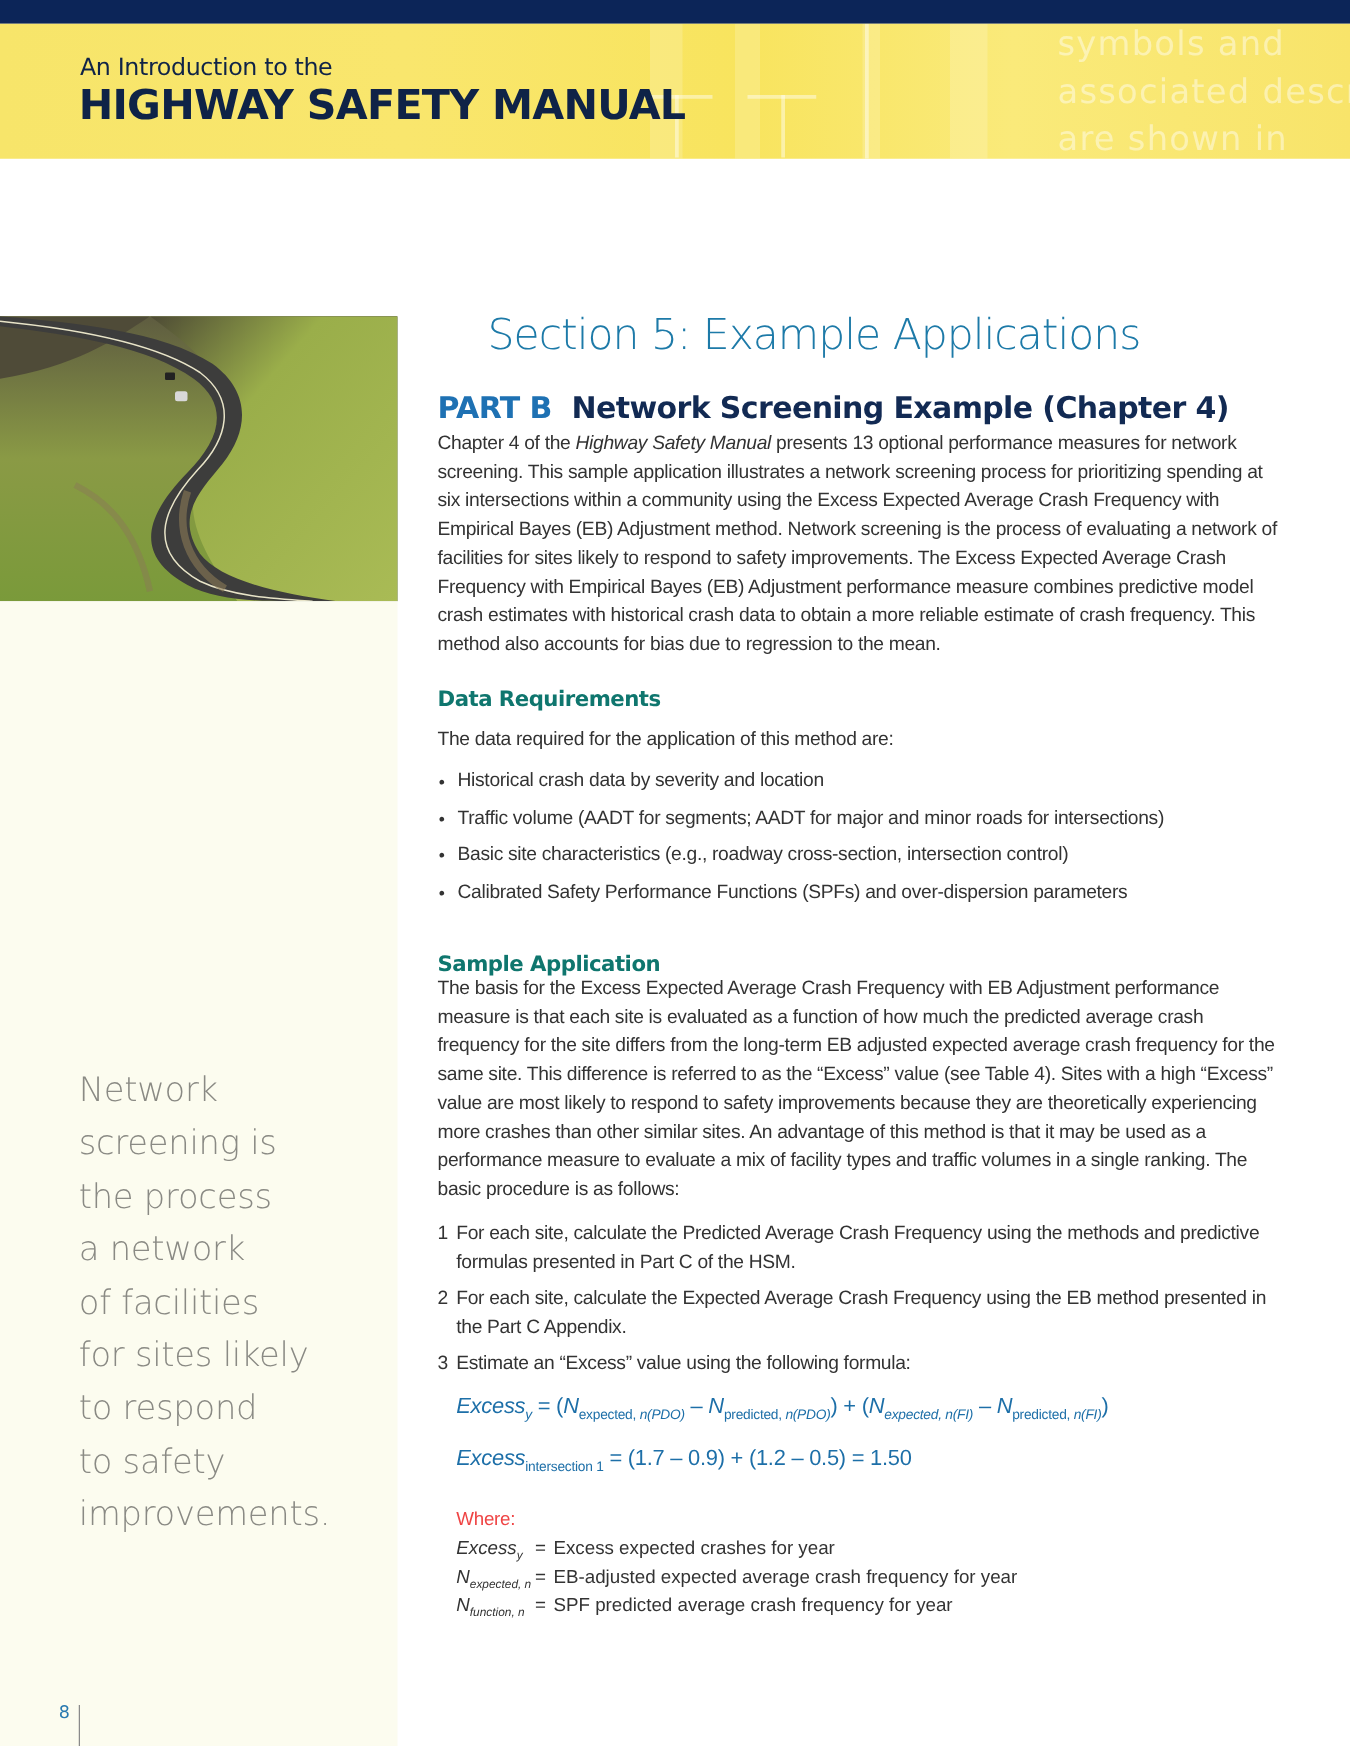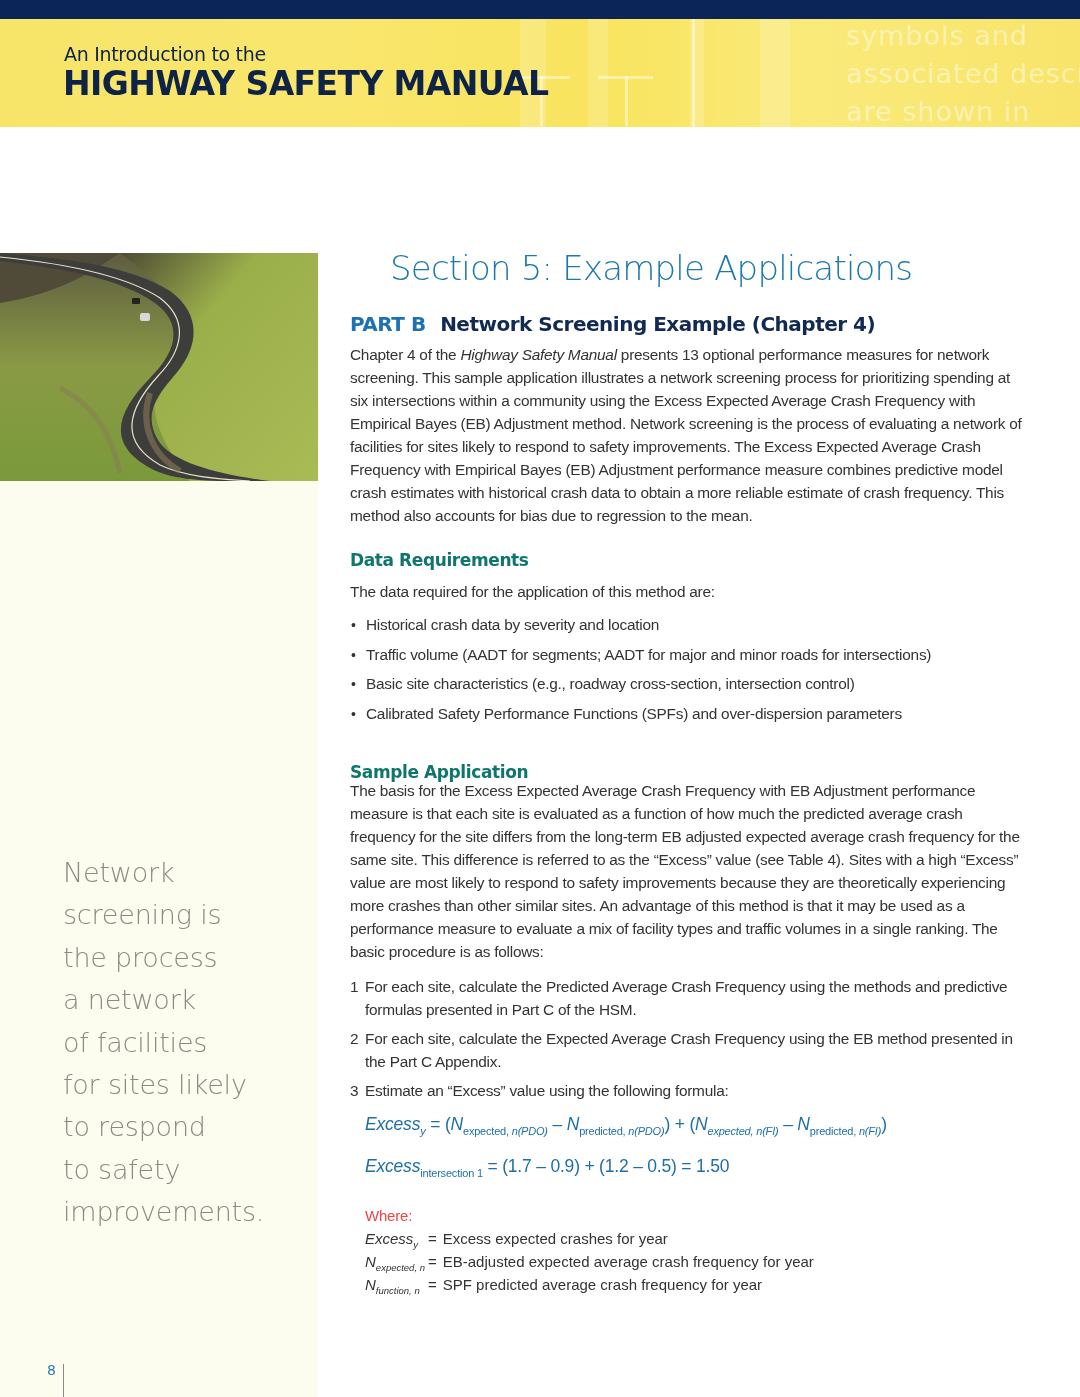--- a/index.html
+++ b/index.html
@@ -25,21 +25,21 @@
   .pullquote { position: absolute; left: 63px; top: 852px; width: 250px; font-family: "DejaVu Sans", sans-serif;
                font-size: 27px; line-height: 42.4px; color: #8a8a84; font-weight: 300; letter-spacing: -0.2px; }
   .pullquote span { display: block; }
   .page-number { position: absolute; left: 47px; top: 1362px; font-size: 14px; color: #2a7ab0; font-family: "DejaVu Sans", sans-serif; }
   .page-rule { position: absolute; left: 63px; top: 1364px; width: 1px; height: 33px; background: #8a8a8a; }
 
   
   .main { position: absolute; left: 350px; top: 0; width: 680px; }
   .section-title { position: absolute; left: 0; top: 248px; font-family: "DejaVu Sans", sans-serif; font-size: 34px;
                    color: #1d7aa8; letter-spacing: -0.8px; white-space: nowrap; font-weight: 300; margin-left: 40px; }
-  .part-heading { position: absolute; left: 0; top: 312px; font-family: "DejaVu Sans", sans-serif; font-size: 20px; font-weight: bold;
+  .part-heading { position: absolute; left: 0; top: 312px; font-family: "DejaVu Sans", sans-serif; font-size: 24px; font-weight: bold;
                   white-space: nowrap; letter-spacing: -0.5px; }
   .part-heading .part-label { color: #1e71b3; margin-right: 8px; }
   .part-heading .part-title { color: #122a53; }
   .para { position: absolute; left: 0; width: 672px; font-size: 15.4px; line-height: 23px; color: #333; letter-spacing: -0.25px; }
   .para em { font-style: italic; }
   .subhead { position: absolute; left: 0; font-family: "DejaVu Sans", sans-serif; font-size: 17px; color: #0f766e; letter-spacing: -0.4px; }
   .bullets { position: absolute; left: 0; top: 615px; list-style: none; width: 672px; }
   .bullets li { position: relative; padding-left: 16px; font-size: 15.4px; line-height: 20px; height: 29.5px; color: #333; letter-spacing: -0.25px; }
   .bullets li .dot { position: absolute; left: 1px; top: 0; font-size: 14px; }
   .steps { position: absolute; left: 0; top: 975px; list-style: none; width: 680px; }

